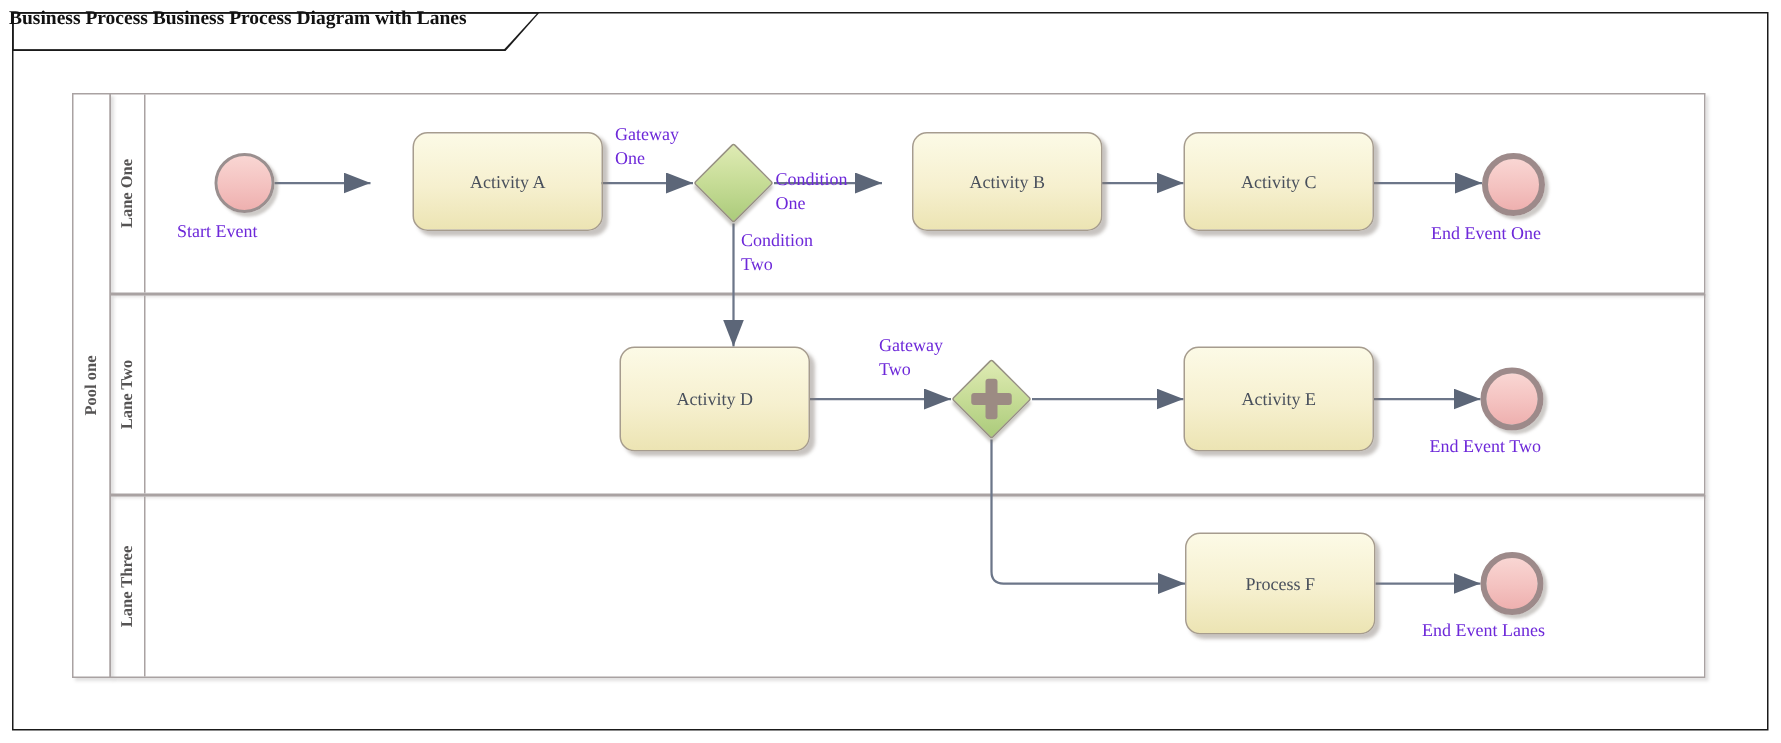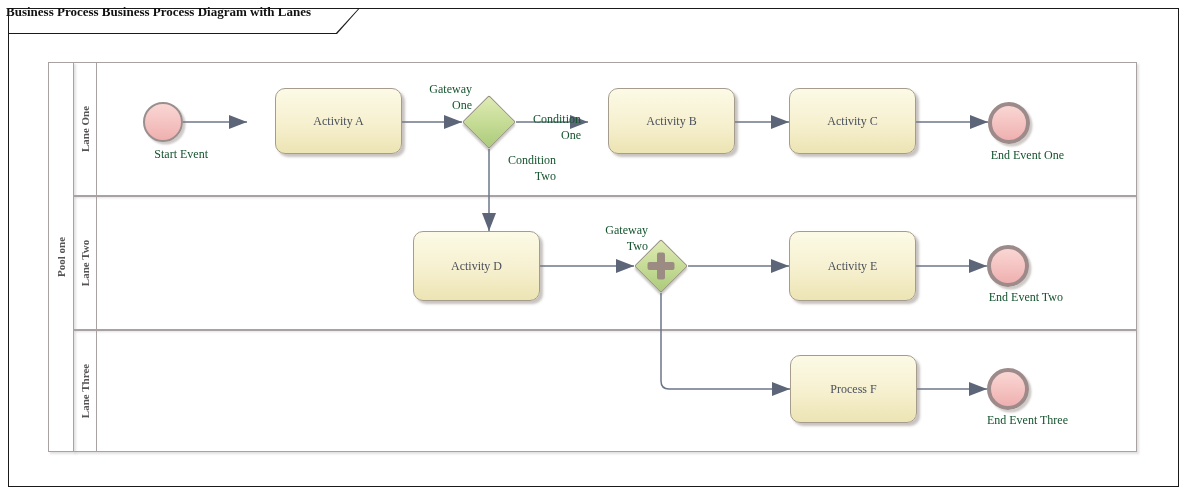--- a/index.html
+++ b/index.html
@@ -76,22 +76,22 @@
     box-shadow:2px 2px 2px rgba(120,115,105,.4);
   }
   .gw-plus { position:absolute; inset:0; transform:rotate(-45deg); }
   .gw-plus .bar-h, .gw-plus .bar-v {
     position:absolute; left:50%; top:50%; background:#9c8b83; border-radius:2px;
   }
   .gw-plus .bar-h { width:27px; height:8px; transform:translate(-50%,-50%); }
   .gw-plus .bar-v { width:8px; height:27px; transform:translate(-50%,-50%); }
   
   .node-label, .flow-label {
-    position:absolute; font-size:12px; color:#14532d;
-    text-align:right; line-height:1.3; white-space:nowrap;
+    position:absolute; font-size:12px; color:#6d28d9;
+    text-align:left; line-height:1.3; white-space:nowrap;
   }
   .flow-label { white-space:normal; line-height:1.35; }
   
   #flows { position:absolute; left:0; top:0; pointer-events:none; }
 </style>
 </head>
 <body>
 
 <div id="canvas">
 
@@ -169,15 +169,15 @@
   <div class="flow-label" style="left:586px; top:222px; width:62px;">Gateway Two</div>
 
   <div class="activity" style="left:789px; top:231px; height:70px;">Activity E</div>
 
   <div class="event end" style="left:987px; top:245px;"></div>
   <div class="node-label" style="left:953px; top:290px; width:110px;">End Event Two</div>
 
   <div class="activity" style="left:790px; top:355px; height:68px;">Process F</div>
 
   <div class="event end" style="left:987px; top:368px;"></div>
-  <div class="node-label" style="left:948px; top:413px; width:120px;">End Event Three</div>
+  <div class="node-label" style="left:948px; top:413px; width:120px;">End Event Lanes</div>
 
 </div>
 
 </body></html>

